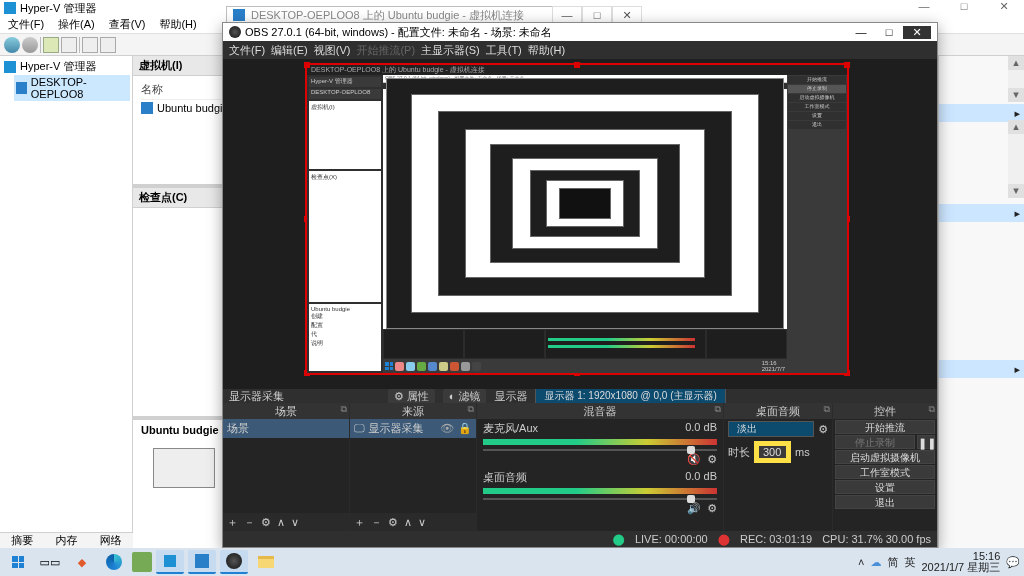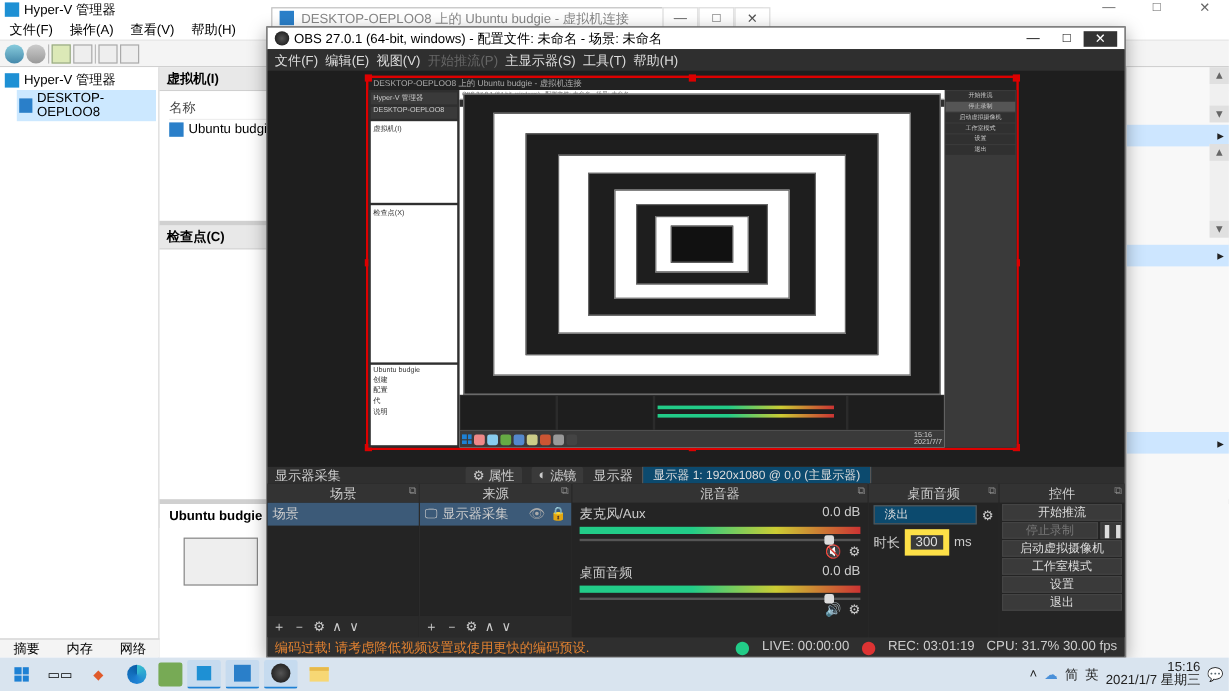--- a/index.html
+++ b/index.html
@@ -435,21 +435,20 @@
         </div>
         <div class="ctrl-btn">启动虚拟摄像机</div>
         <div class="ctrl-btn">工作室模式</div>
         <div class="ctrl-btn">设置</div>
         <div class="ctrl-btn">退出</div>
       </div>
     </div>
   </div>
 
   <div class="obs-status">
-    <span class="warn">编码过载! 请考虑降低视频设置或使用更快的编码预设.</span>
     <span class="spacer"></span>
     <span class="dot-g">⬤</span>
     <span>LIVE: 00:00:00</span>
     <span class="dot-r">⬤</span>
     <span>REC: 03:01:19</span>
     <span>CPU: 31.7%  30.00 fps</span>
   </div>
 </div>
 
 <div style="position:absolute;top:0;right:0;display:flex">

